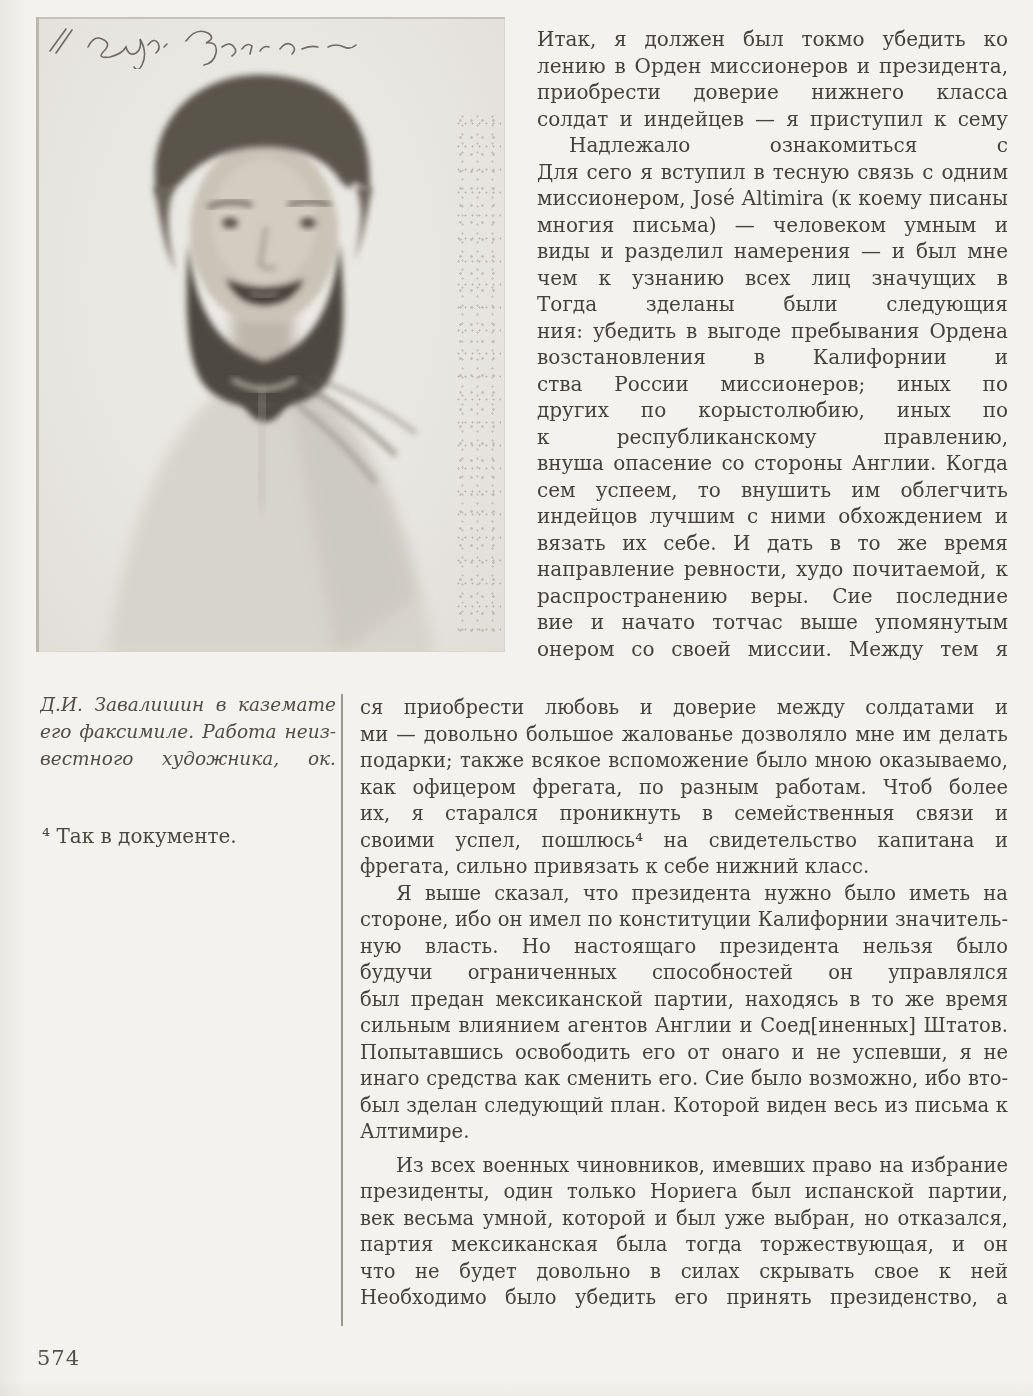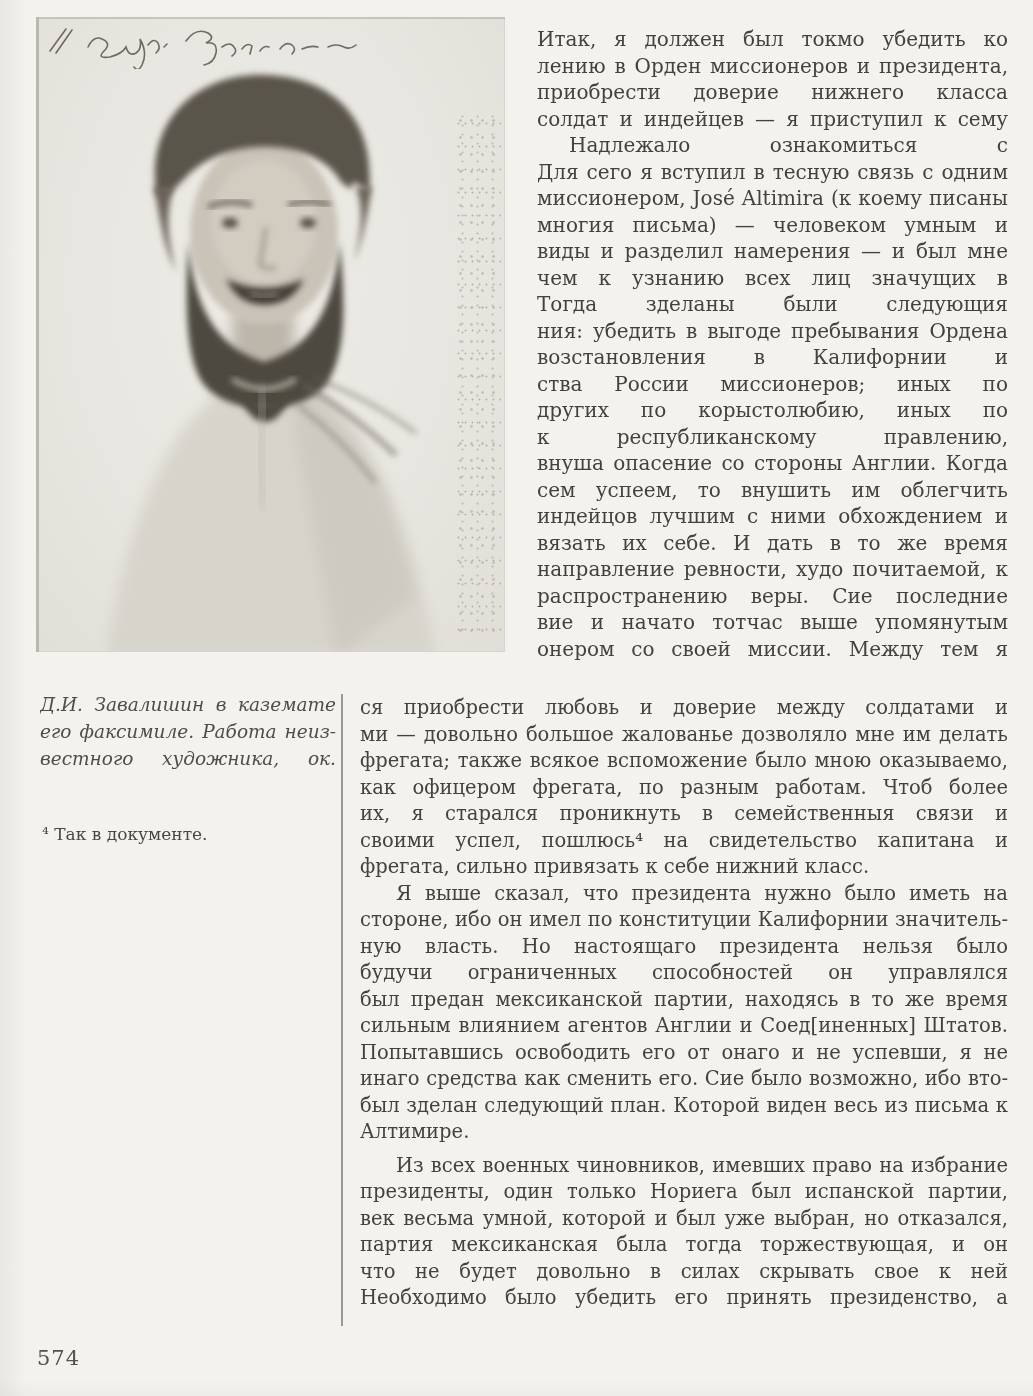--- a/index.html
+++ b/index.html
@@ -50,21 +50,21 @@
   }
   .wide .line.ind{text-indent:36px;}
   .wide .line.gap{margin-top:7px;}
   .caption{
     position:absolute;left:40px;top:691px;width:296px;
     font-style:italic;font-size:18.5px;color:#504d46;
   }
   .caption .line{line-height:27px;height:27px;}
   .footnote{
     position:absolute;left:42px;top:824px;width:290px;
-    font-size:17px;color:#4b4841;
+    font-size:20px;color:#4b4841;
   }
   .vrule{
     position:absolute;left:341px;top:694px;width:2px;height:632px;
     background:#7c796f;opacity:.75;
   }
   .page-number{
     position:absolute;left:37px;top:1346px;
     font-size:21px;color:#55524b;letter-spacing:1px;
   }
 </style>
@@ -151,21 +151,21 @@
       <div class="line">вязать их себе. И дать в то же время лучшее</div>
       <div class="line">направление ревности, худо почитаемой, к</div>
       <div class="line">распространению веры. Сие последние дейст-</div>
       <div class="line">вие и начато тотчас выше упомянутым мисси-</div>
       <div class="line">онером со своей миссии. Между тем я старал-</div>
     </div>
 
   <div class="wide">
       <div class="line">ся приобрести любовь и доверие между солдатами и поселяна-</div>
       <div class="line">ми — довольно большое жалованье дозволяло мне им делать</div>
-      <div class="line">фрегата; также всякое вспоможение было мною оказываемо,</div>
+      <div class="line">подарки; также всякое вспоможение было мною оказываемо,</div>
       <div class="line">как офицером фрегата, по разным работам. Чтоб более узнать</div>
       <div class="line">их, я старался проникнуть в семейственныя связи и действиями</div>
       <div class="line">своими успел, пошлюсь⁴ на свидетельство капитана и офицеров</div>
       <div class="line end">фрегата, сильно привязать к себе нижний класс.</div>
       <div class="line ind">Я выше сказал, что президента нужно было иметь на своей</div>
       <div class="line">стороне, ибо он имел по конституции Калифорнии значитель-</div>
       <div class="line">ную власть. Но настоящаго президента нельзя было привлечь;</div>
       <div class="line">будучи ограниченных способностей он управлялся секретарем и</div>
       <div class="line">был предан мексиканской партии, находясь в то же время под</div>
       <div class="line">сильным влиянием агентов Англии и Соед[иненных] Штатов.</div>

